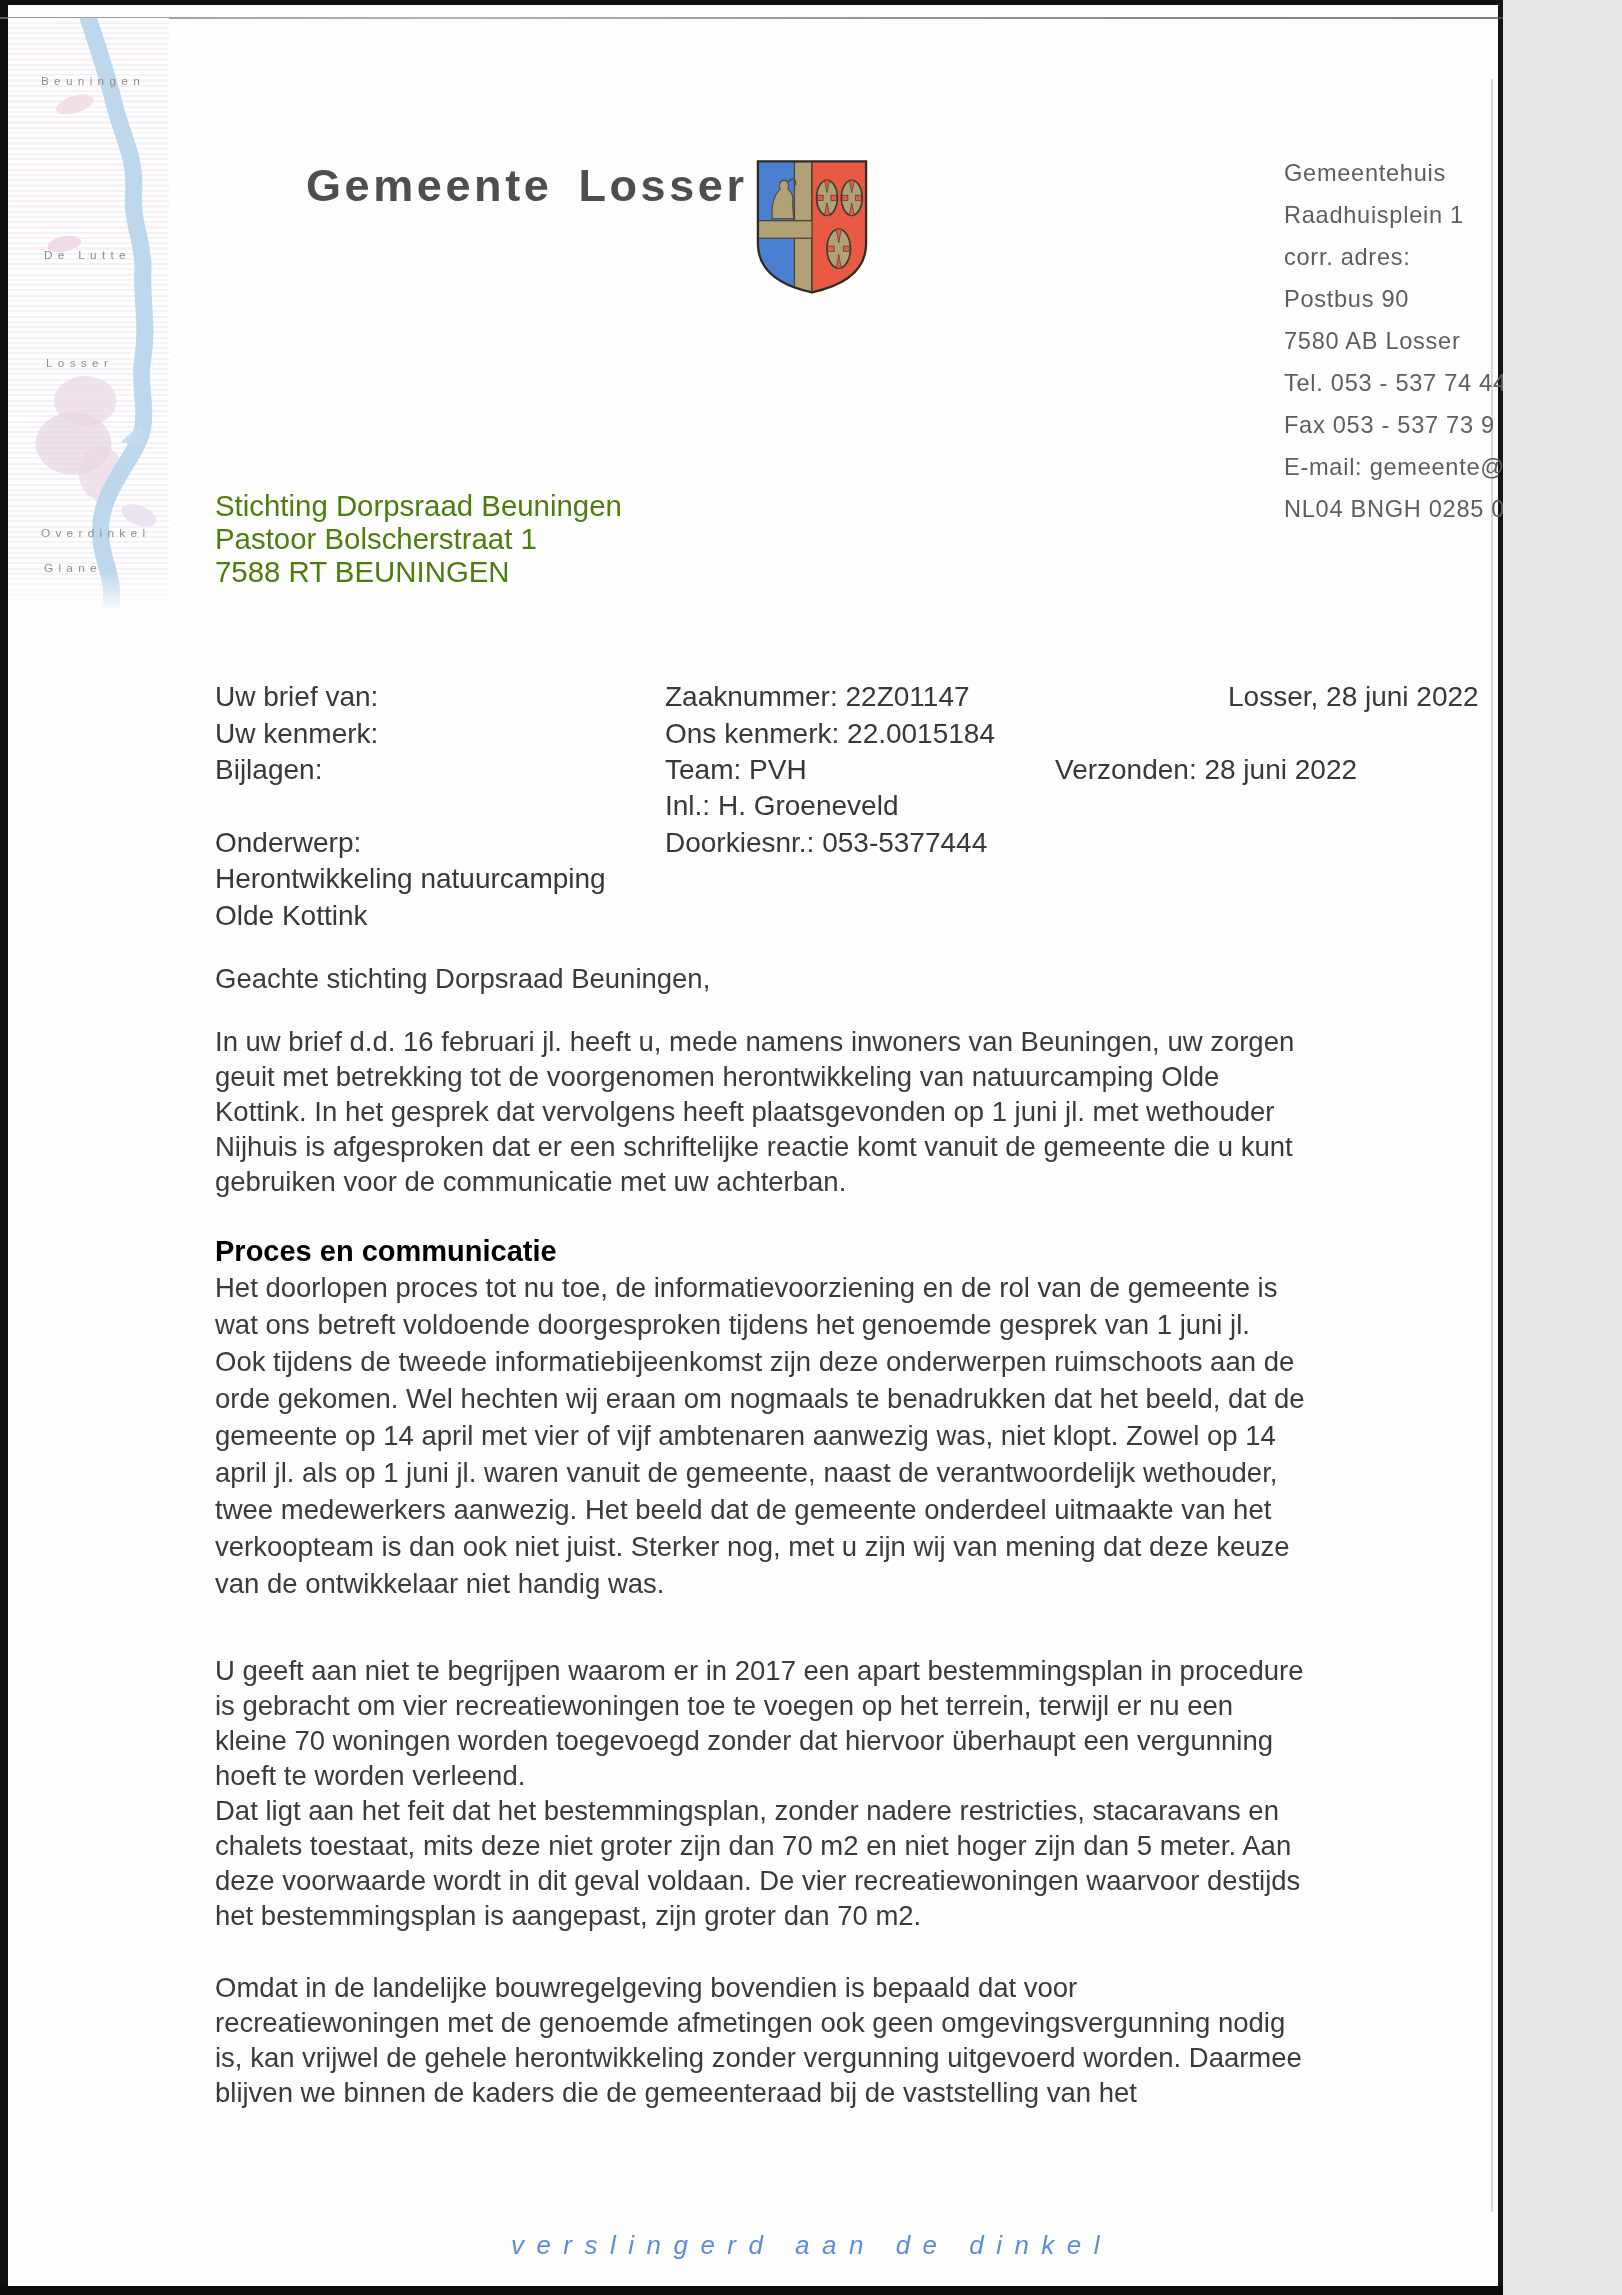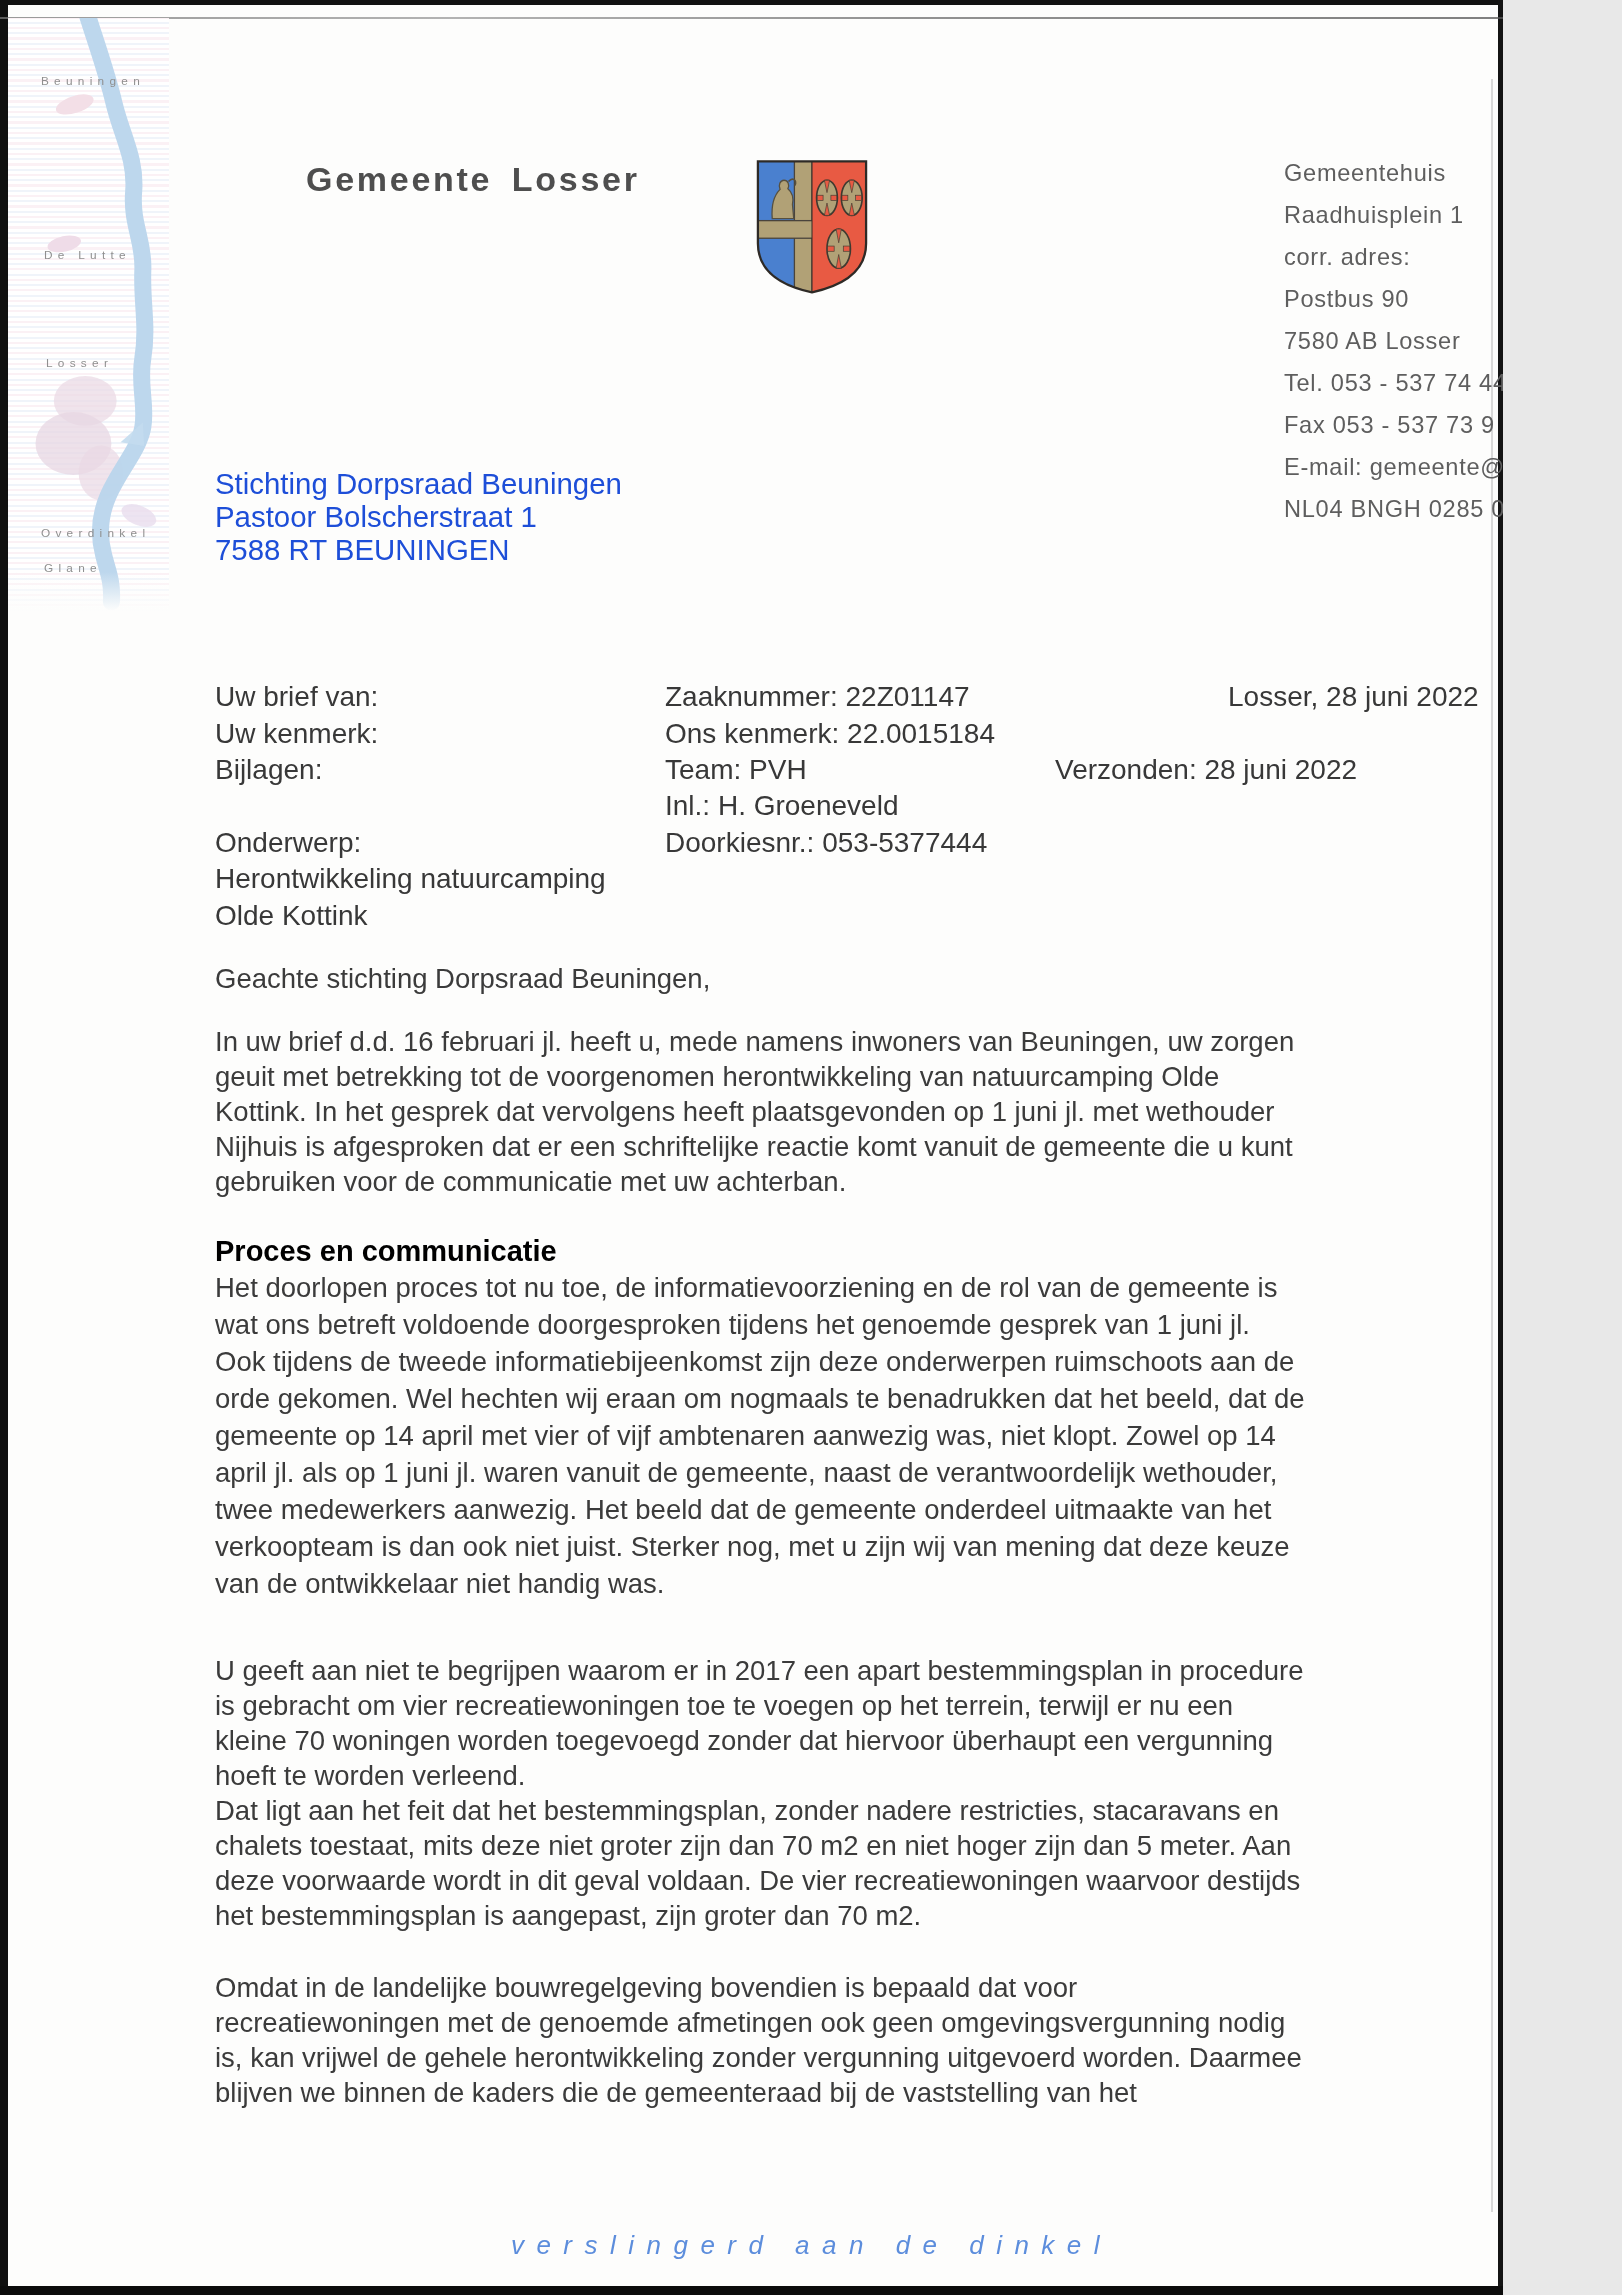--- a/index.html
+++ b/index.html
@@ -32,36 +32,36 @@
   }
   .lbl-0{top:56px;left:33px;}
   .lbl-1{top:230px;left:36px;}
   .lbl-2{top:338px;left:38px;}
   .lbl-3{top:508px;left:33px;}
   .lbl-4{top:543px;left:36px;}
 
   
   .org-title{
     position:absolute;left:306px;top:160px;
-    font-size:34px;font-weight:600;letter-spacing:.08em;word-spacing:.22em;
+    font-size:45px;font-weight:600;letter-spacing:.08em;word-spacing:.22em;
     color:#4e4e4e;white-space:nowrap;
   }
   .coat-of-arms{position:absolute;left:754px;top:157px;width:116px;height:139px;}
 
   
   .contact{
     position:absolute;left:1284px;top:152px;width:314px;
     font-size:23.6px;line-height:42px;color:#5e5e5e;letter-spacing:.03em;white-space:nowrap;
   }
   .contact .email{color:#5e5e5e;}
 
   
   .recipient{
-    position:absolute;left:215px;top:467px;
-    font-size:29.4px;line-height:33px;color:#1d4ed8;white-space:nowrap;
+    position:absolute;left:215px;top:489px;
+    font-size:29.4px;line-height:33px;color:#4d7c0f;white-space:nowrap;
   }
 
   
   .ref{position:absolute;font-size:28px;color:#383838;white-space:nowrap;}
   .r1{top:681px;} .r2{top:718px;} .r3{top:754px;} .r4{top:790px;}
   .r5{top:827px;} .r6{top:863px;} .r7{top:900px;}
   .c1{left:215px;} .c2{left:665px;}
   .c-date{left:1228px;} .c-verz{left:1055px;}
 
   

